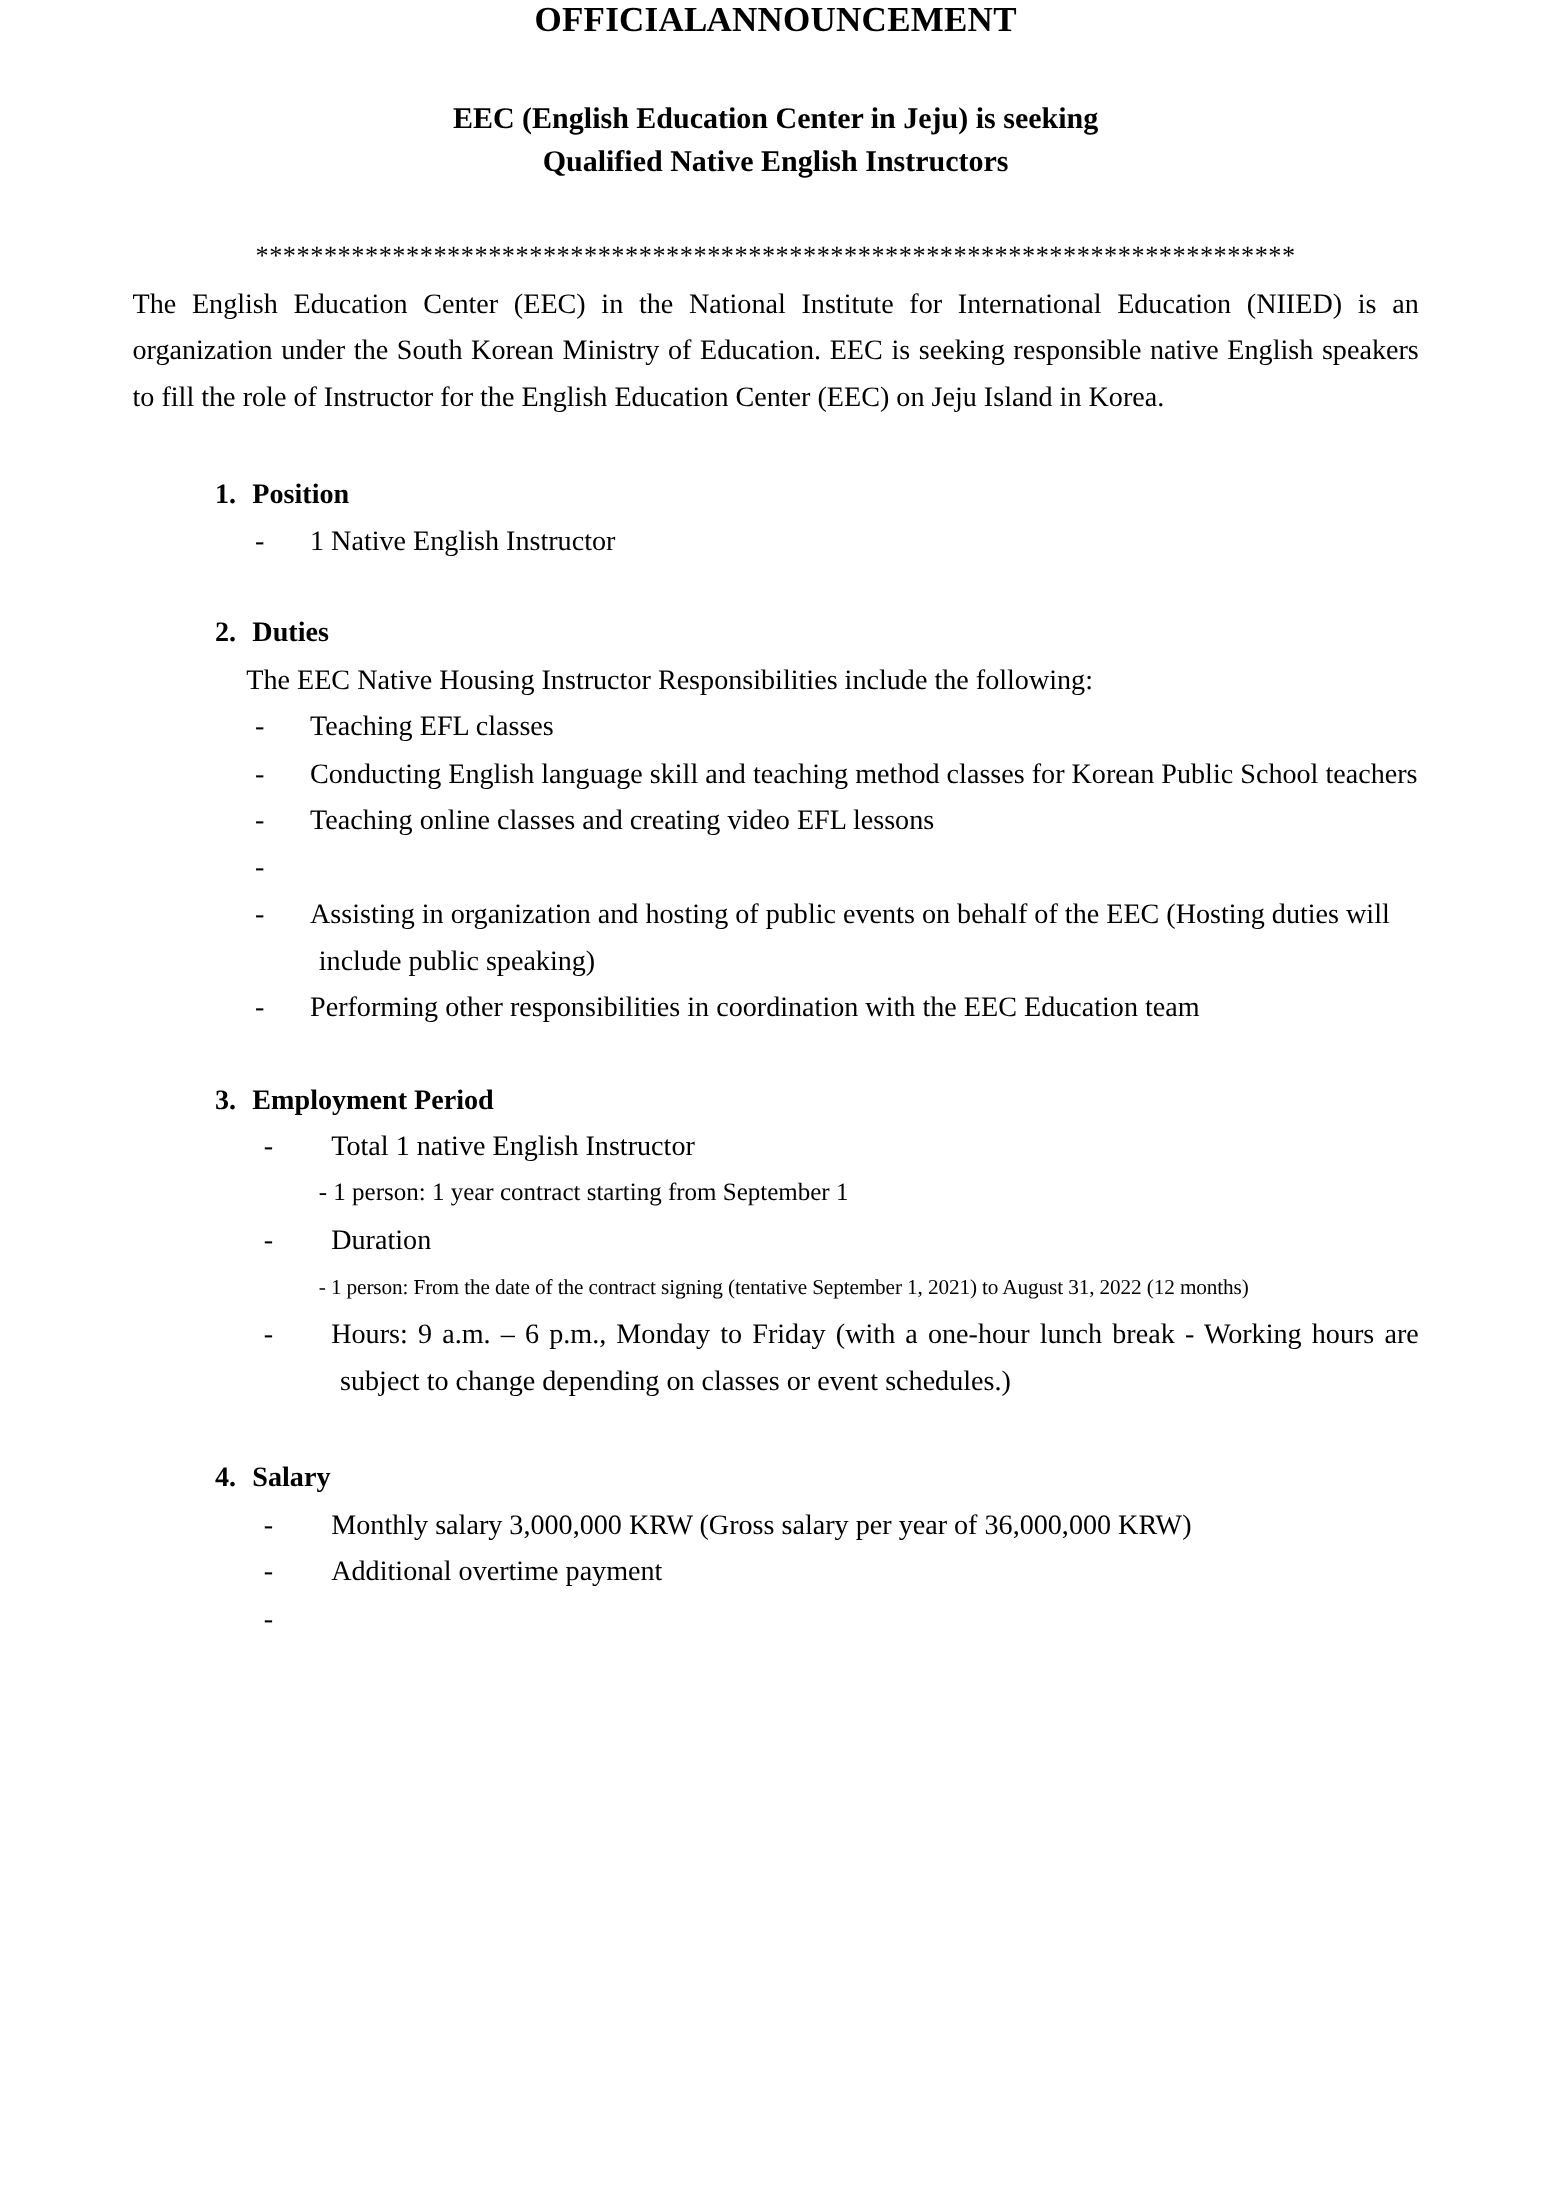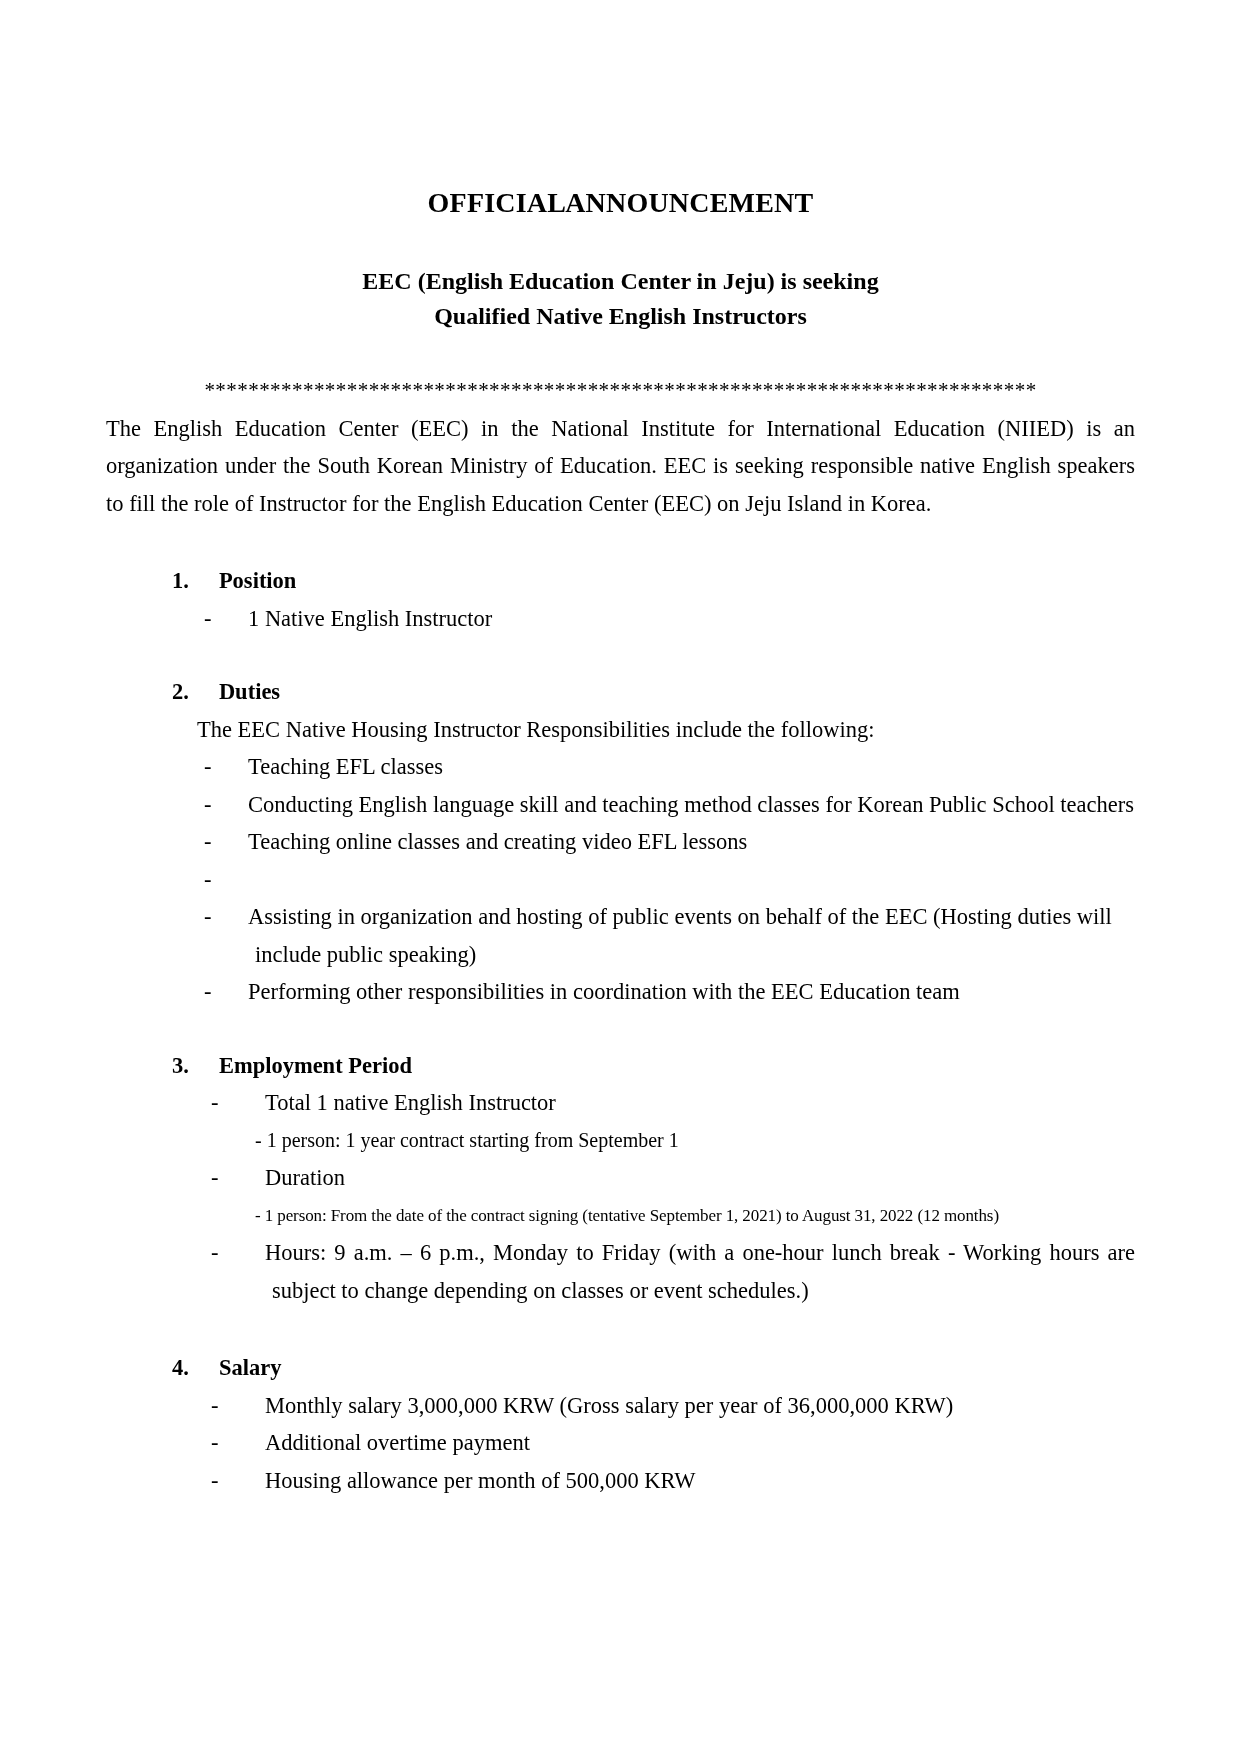--- a/index.html
+++ b/index.html
@@ -6,21 +6,20 @@
   html,body { background:#ffffff; }
   body {
     width:1241px; height:1755px;
     font-family:"Liberation Serif","DejaVu Serif",serif;
     color:#000;
     overflow:hidden;
   }
   .page { width:1241px; height:1755px; padding:0 106px; }
 
   .doc-title {
-    margin-top:186px;
     text-align:center;
     font-size:28px; font-weight:bold;
     line-height:34px;
     word-spacing:-5px;
     letter-spacing:0.2px;
   }
   .subtitle {
     margin-top:44px;
     text-align:center;
     font-size:24px;
@@ -42,21 +41,21 @@
   }
 
   .sec-heading {
     display:flex;
     padding-left:66px;
     font-size:22.5px;
     font-weight:bold;
     line-height:37.5px;
   }
   .sec-heading .num { flex:0 0 auto; }
-  .sec-heading .lbl { margin-left:30px; }
+  .sec-heading .lbl { margin-left:13px; }
   .mt-sec1 { margin-top:40px; }
   .mt-sec  { margin-top:36px; }
 
   .lead-line {
     padding-left:91px;
     font-size:22.5px;
     line-height:37.5px;
   }
 
   .row { display:flex; font-size:22.5px; line-height:37.5px; }
@@ -156,16 +155,15 @@
   <div class="row g34">
     <span class="dash">-</span>
     <span class="txt">Monthly salary 3,000,000 KRW (Gross salary per year of 36,000,000 KRW)</span>
   </div>
   <div class="row g34">
     <span class="dash">-</span>
     <span class="txt">Additional overtime payment</span>
   </div>
   <div class="row g34">
     <span class="dash">-</span>
-    <span class="txt">Housing allowance per month of 500,000 KRW</span>
   </div>
 
 </div>
 
 </body></html>

